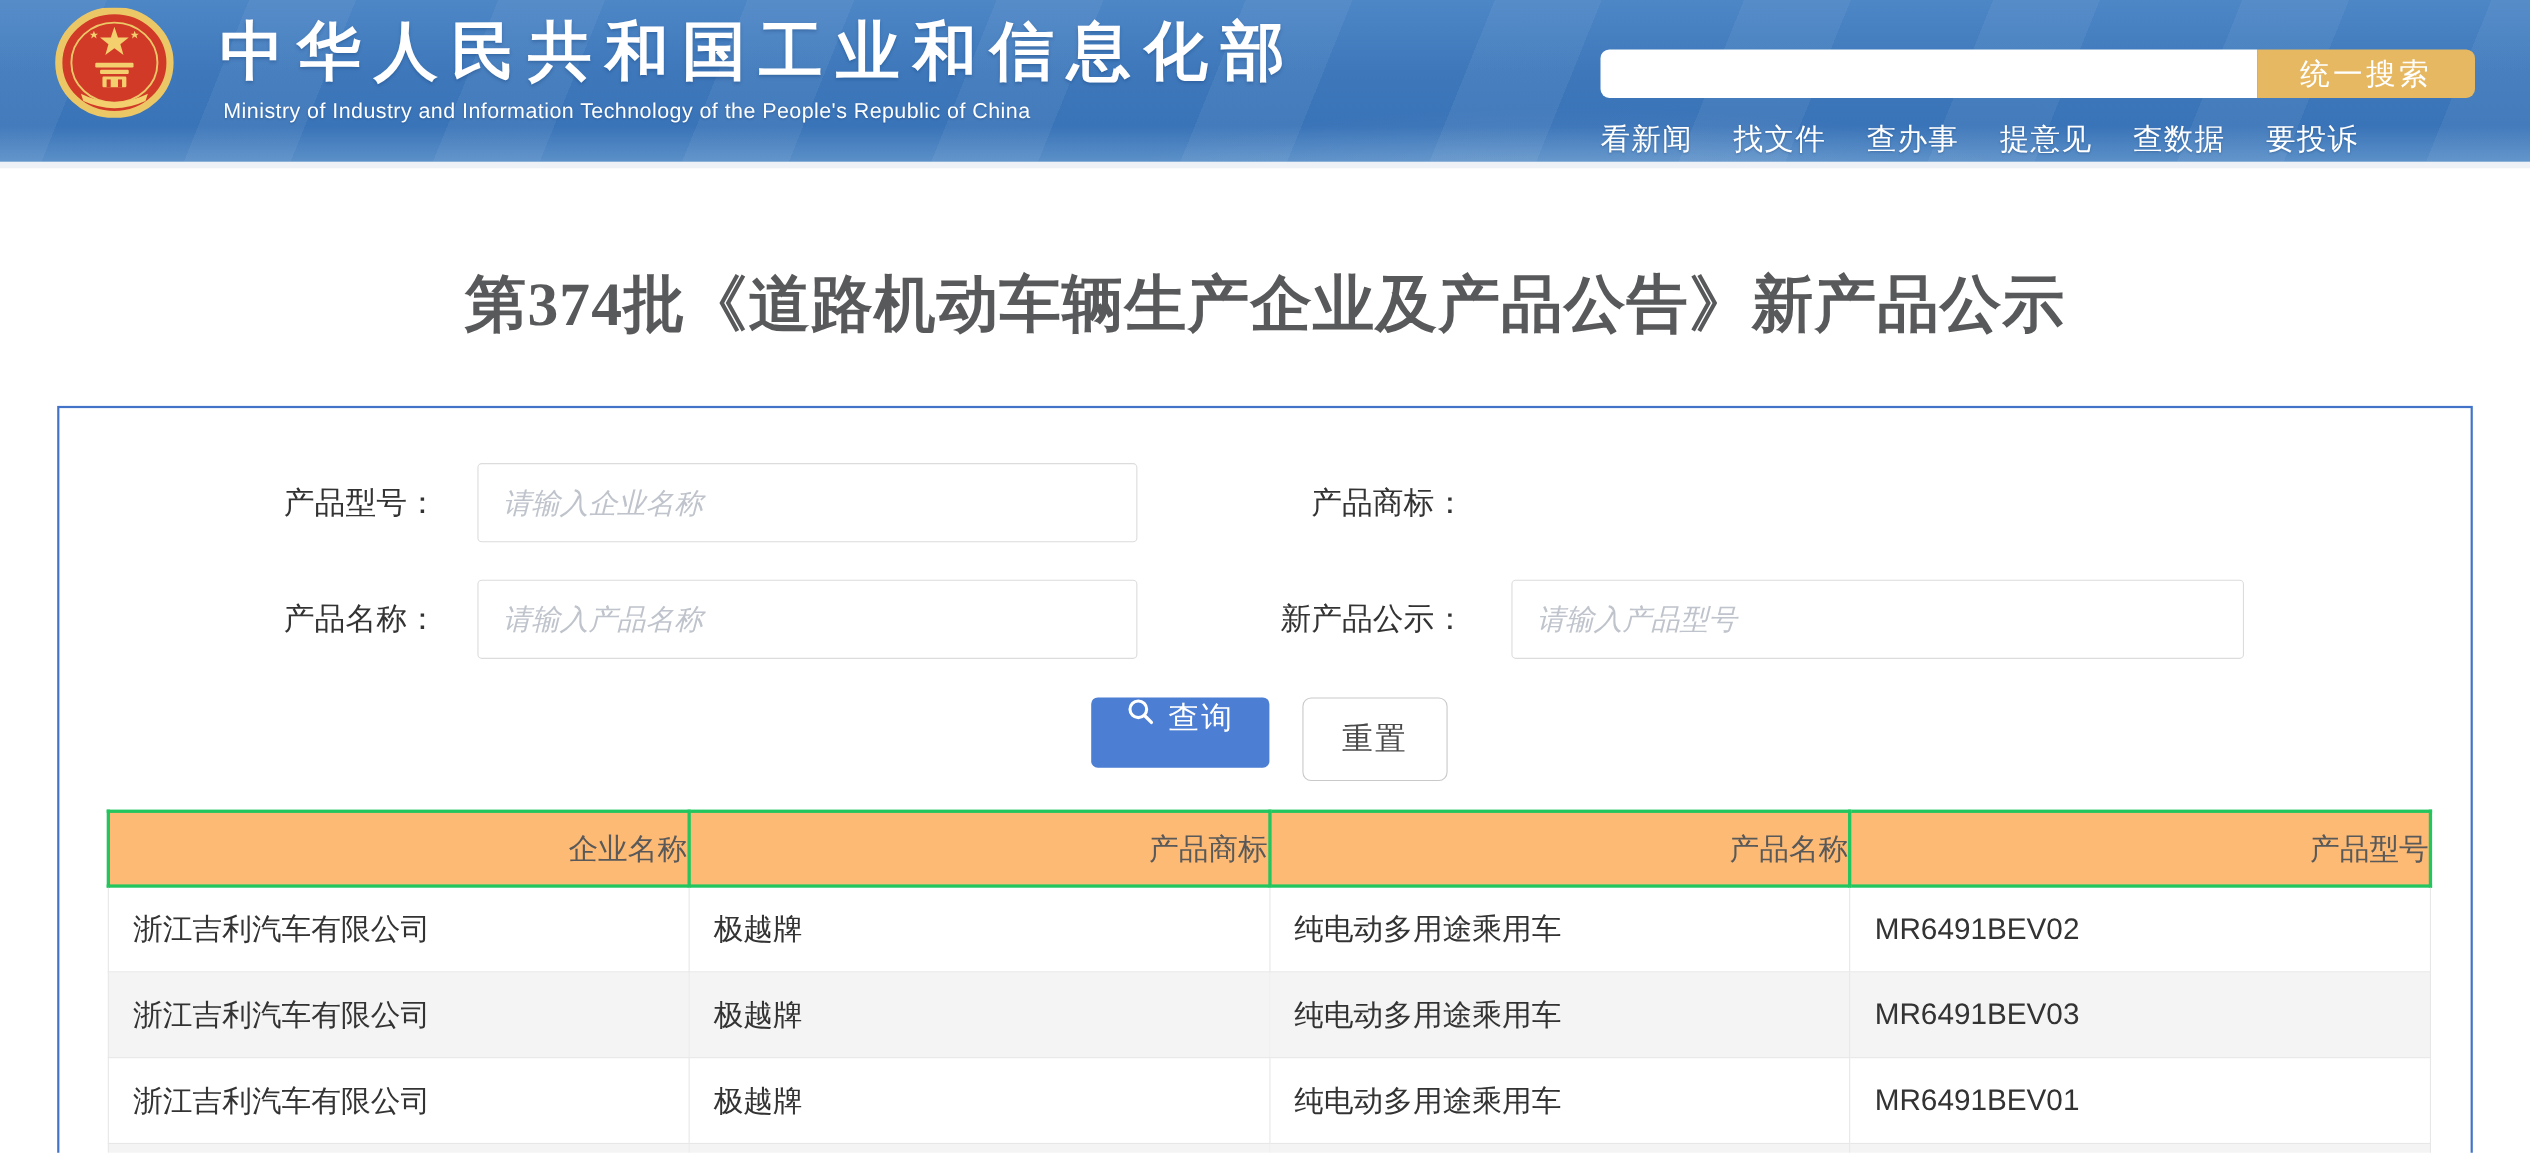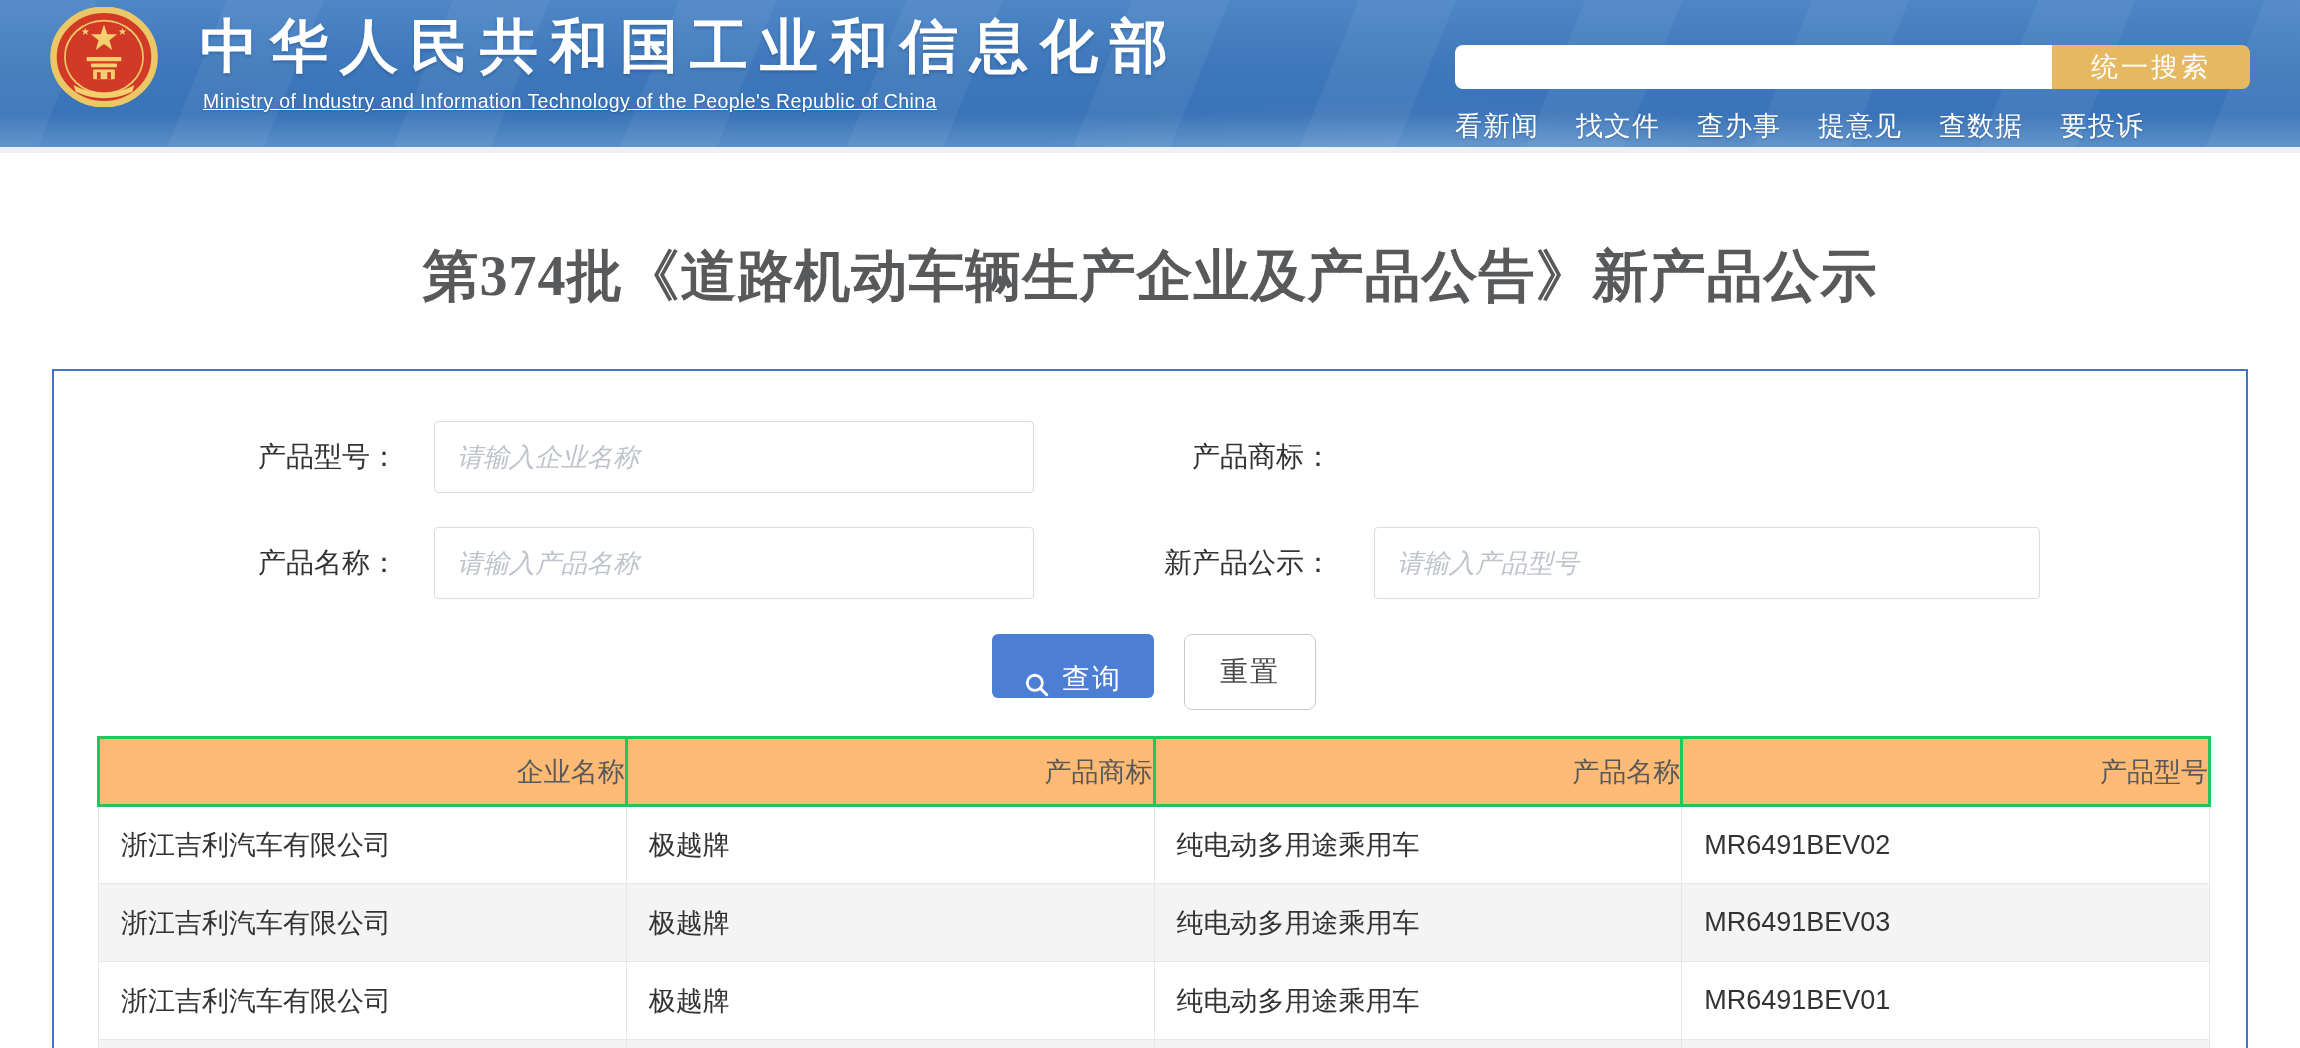--- a/index.html
+++ b/index.html
@@ -15,21 +15,21 @@
       radial-gradient(ellipse 700px 120px at 62% 115%, rgba(255,255,255,.10), rgba(255,255,255,0) 60%),
       repeating-linear-gradient(112deg, rgba(255,255,255,.05) 0 90px, rgba(255,255,255,0) 90px 210px);
     pointer-events:none; }
   .header-strip { width:100%; height:6px; background:#eef2f6; }
 
   .emblem { position:absolute; left:49px; top:7px; }
   .site-title { position:absolute; left:200px; top:8px; color:#fff; font-weight:bold;
     font-size:58px; letter-spacing:12px; white-space:nowrap;
     text-shadow:0 2px 3px rgba(0,40,90,.25); }
   .site-subtitle { position:absolute; left:203px; top:90px; color:#fff; font-size:19.5px;
-    letter-spacing:.4px; white-space:nowrap; text-shadow:0 1px 2px rgba(0,40,90,.3);text-decoration:underline; }
+    letter-spacing:.4px; white-space:nowrap; text-shadow:0 1px 2px rgba(0,40,90,.3); }
 
   .search-bar { position:absolute; left:1455px; top:33px; width:795px; height:44px; display:flex;margin-top:12px; }
   .search-input { flex:1; height:100%; border:none; outline:none; background:#fff;
     border-radius:8px 0 0 8px; font-size:24px; padding:0 18px; color:#333; }
   .search-btn { width:198px; height:100%; border:none; background:#e6b862; color:#fff;
     font-size:27px; letter-spacing:3px; border-radius:0 8px 8px 0; cursor:pointer;
     font-family:inherit; }
 
   .top-nav { position:absolute; left:1455px; top:108px; display:flex; gap:37px; }
   .top-nav span { color:#fff; font-size:27px; letter-spacing:1px; cursor:pointer;
@@ -55,21 +55,21 @@
   .inp-1 { left:380px; top:50px;  width:600px; }
   .lbl-2 { left:1028px;top:50px;  width:250px; }
   .inp-2 { left:1320px;top:50px;  width:602px; }
   .lbl-3 { left:0;     top:156px; width:344px;padding-left:24px; }
   .inp-3 { left:380px; top:156px; width:600px; }
   .lbl-4 { left:1028px;top:156px; width:250px; }
   .inp-4 { left:1320px;top:156px; width:666px; }
 
   .query-btn { position:absolute; left:938px; top:263px; width:162px; height:64px;
     background:#4c7ed3; color:#fff; border:none; border-radius:6px; font-size:28px;
-    display:flex; align-items:flex-end; justify-content:center; gap:12px; cursor:pointer;
+    display:flex; align-items:flex-start; justify-content:center; gap:12px; cursor:pointer;
     font-family:inherit; letter-spacing:2px; }
   .reset-btn { position:absolute; left:1130px; top:263px; width:132px; height:76px;
     background:#fff; color:#4a4a4a; border:1px solid #c9c9c9; border-radius:8px;
     font-size:28px; cursor:pointer; font-family:inherit; letter-spacing:2px; }
 
   
   .result-table { position:absolute; left:43px; top:365px; width:2114px;
     border-collapse:collapse; table-layout:fixed; }
   .result-table th { height:68px; background:#fdba74; color:#595959; font-size:27px;
     font-weight:normal; text-align:right; border:3px solid #22c55e; }

